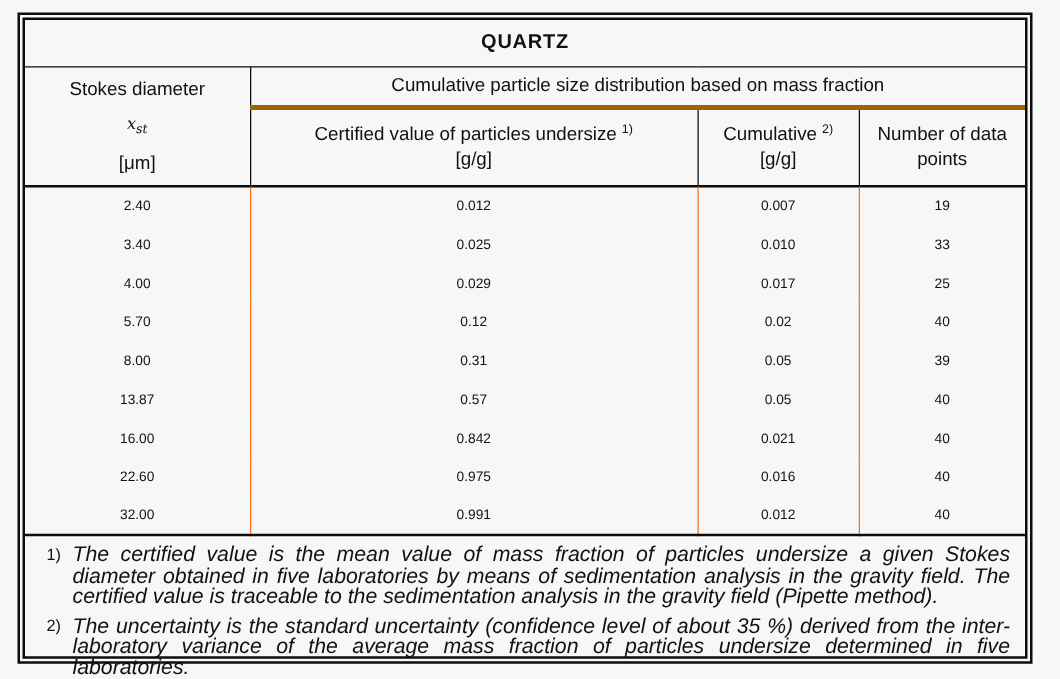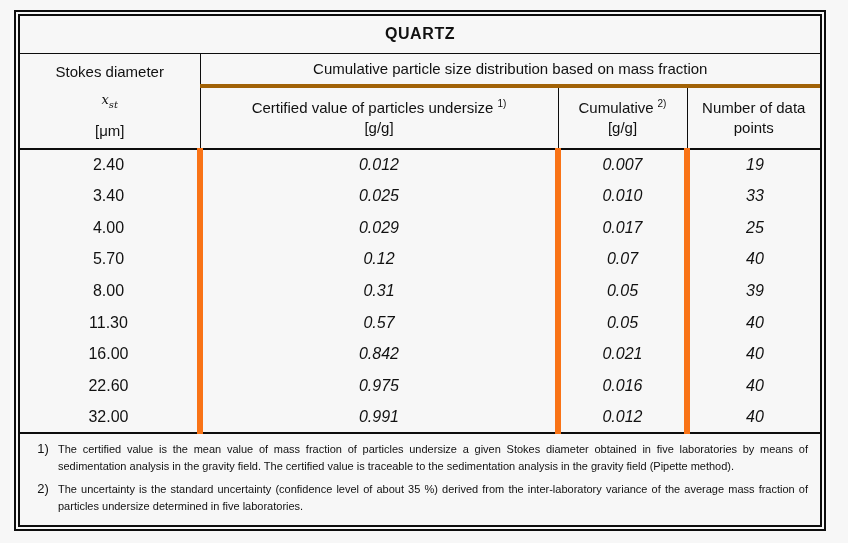--- a/index.html
+++ b/index.html
@@ -81,46 +81,46 @@
     line-height: 20px;
   }
   .sup-note {
     font-size: 10px;
     vertical-align: super;
     line-height: 0;
     margin-left: 4px;
   }
   tbody#data-body tr { height: 31px; }
   td.data-cell {
-    font-size: 16px;
+    font-size: 11px;
   }
   td.data-cell.col2, td.data-cell.col3, td.data-cell.col4 {
-    border-left: 6px solid #f97316;
-    font-style: italic;
+    border-left: 1px solid #f97316;
   }
   .foot-cell {
     border-top: 2px solid #0d0d0d;
     vertical-align: top;
     text-align: left;
     padding: 7px 12px 4px 8px !important;
   }
   .footnote {
     display: flex;
     margin-bottom: 7px;
   }
   .footnote .fmark {
     flex: 0 0 30px;
     font-size: 13px;
     line-height: 16.5px;
   }
   .footnote .ftext {
     flex: 1;
-    font-size: 11px;
+    font-size: 17px;
     line-height: 16.5px;
     text-align: justify;
+    font-style: italic;
   }
 </style>
 </head>
 <body>
 
 <div class="outer-frame">
   <div class="inner-frame">
     <table class="main">
       <colgroup>
         <col style="width:180px">
@@ -169,31 +169,31 @@
           </tr>
           <tr>
             <td class="data-cell col1">4.00</td>
             <td class="data-cell col2">0.029</td>
             <td class="data-cell col3">0.017</td>
             <td class="data-cell col4">25</td>
           </tr>
           <tr>
             <td class="data-cell col1">5.70</td>
             <td class="data-cell col2">0.12</td>
-            <td class="data-cell col3">0.07</td>
+            <td class="data-cell col3">0.02</td>
             <td class="data-cell col4">40</td>
           </tr>
           <tr>
             <td class="data-cell col1">8.00</td>
             <td class="data-cell col2">0.31</td>
             <td class="data-cell col3">0.05</td>
             <td class="data-cell col4">39</td>
           </tr>
           <tr>
-            <td class="data-cell col1">11.30</td>
+            <td class="data-cell col1">13.87</td>
             <td class="data-cell col2">0.57</td>
             <td class="data-cell col3">0.05</td>
             <td class="data-cell col4">40</td>
           </tr>
           <tr>
             <td class="data-cell col1">16.00</td>
             <td class="data-cell col2">0.842</td>
             <td class="data-cell col3">0.021</td>
             <td class="data-cell col4">40</td>
           </tr>

